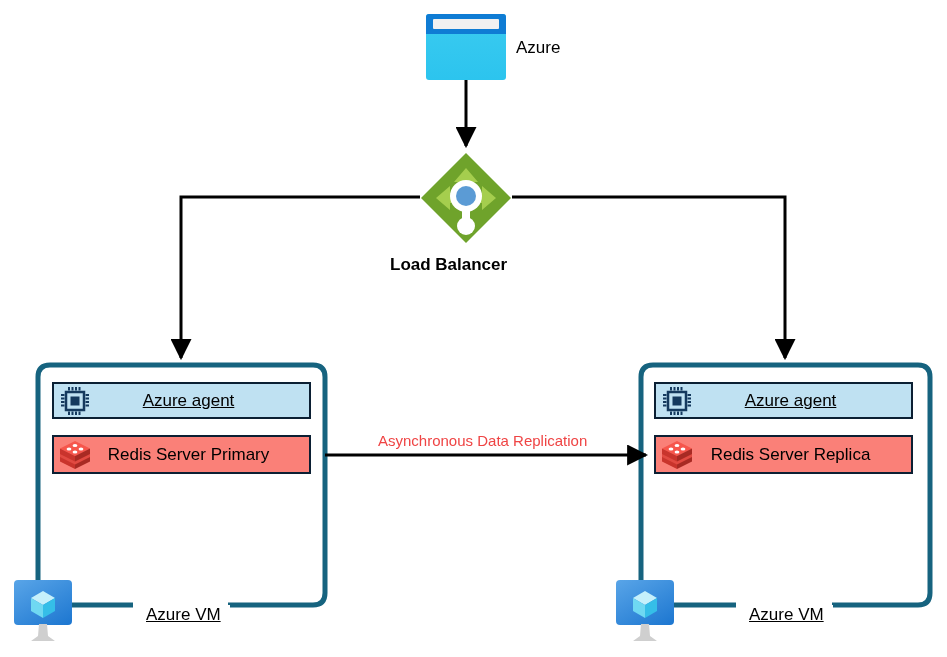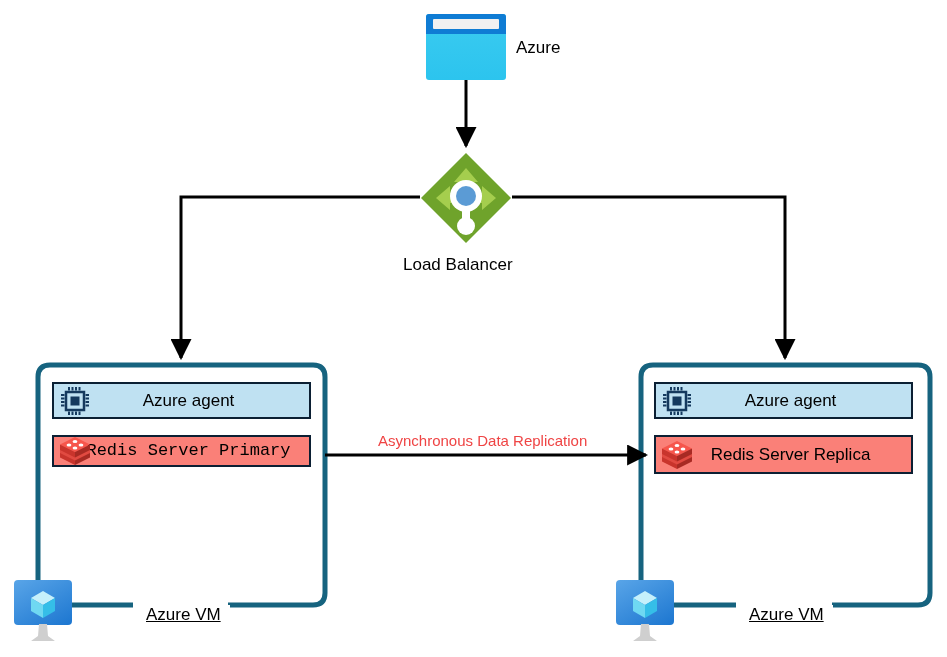--- a/index.html
+++ b/index.html
@@ -65,21 +65,21 @@
   .client-label { left: 516px; top: 38px; }
 
   
   .lb-icon {
     position: absolute;
     left: 420px;
     top: 152px;
     width: 92px;
     height: 92px;
   }
-  .lb-label { left: 403px; top: 255px; }
+  .lb-label { left: 390px; top: 255px; font-weight: bold; }
 
   
   .vm-label {
     position: absolute;
     font-size: 17px;
     line-height: 20px;
     color: #000000;
     background: #ffffff;
     padding: 0 9px;
     white-space: nowrap;
@@ -131,25 +131,25 @@
   .svc-box .svc-text {
     width: 100%;
     text-align: center;
     font-size: 17px;
     line-height: 20px;
     color: #000000;
     padding-left: 14px;
     box-sizing: border-box;
     white-space: nowrap;
   }
-  .agent-box { background: #BFE1F2; }
+  .agent-box { background: #BFE1F2; text-decoration: underline; }
   .redis-box { background: #FA8078; }
 
   .agent-left  { left: 52px;  top: 382px; width: 259px; height: 37px; }
-  .redis-left  { left: 52px;  top: 435px; width: 259px; height: 32px; font-family: Liberation Mono, monospace; }
+  .redis-left  { left: 52px;  top: 435px; width: 259px; height: 39px; }
   .agent-right { left: 654px; top: 382px; width: 259px; height: 37px; }
   .redis-right { left: 654px; top: 435px; width: 259px; height: 39px; }
 
   .edge-label {
     position: absolute;
     font-size: 15px;
     line-height: 18px;
     color: #ef4444;
     white-space: nowrap;
     background: #ffffff;

